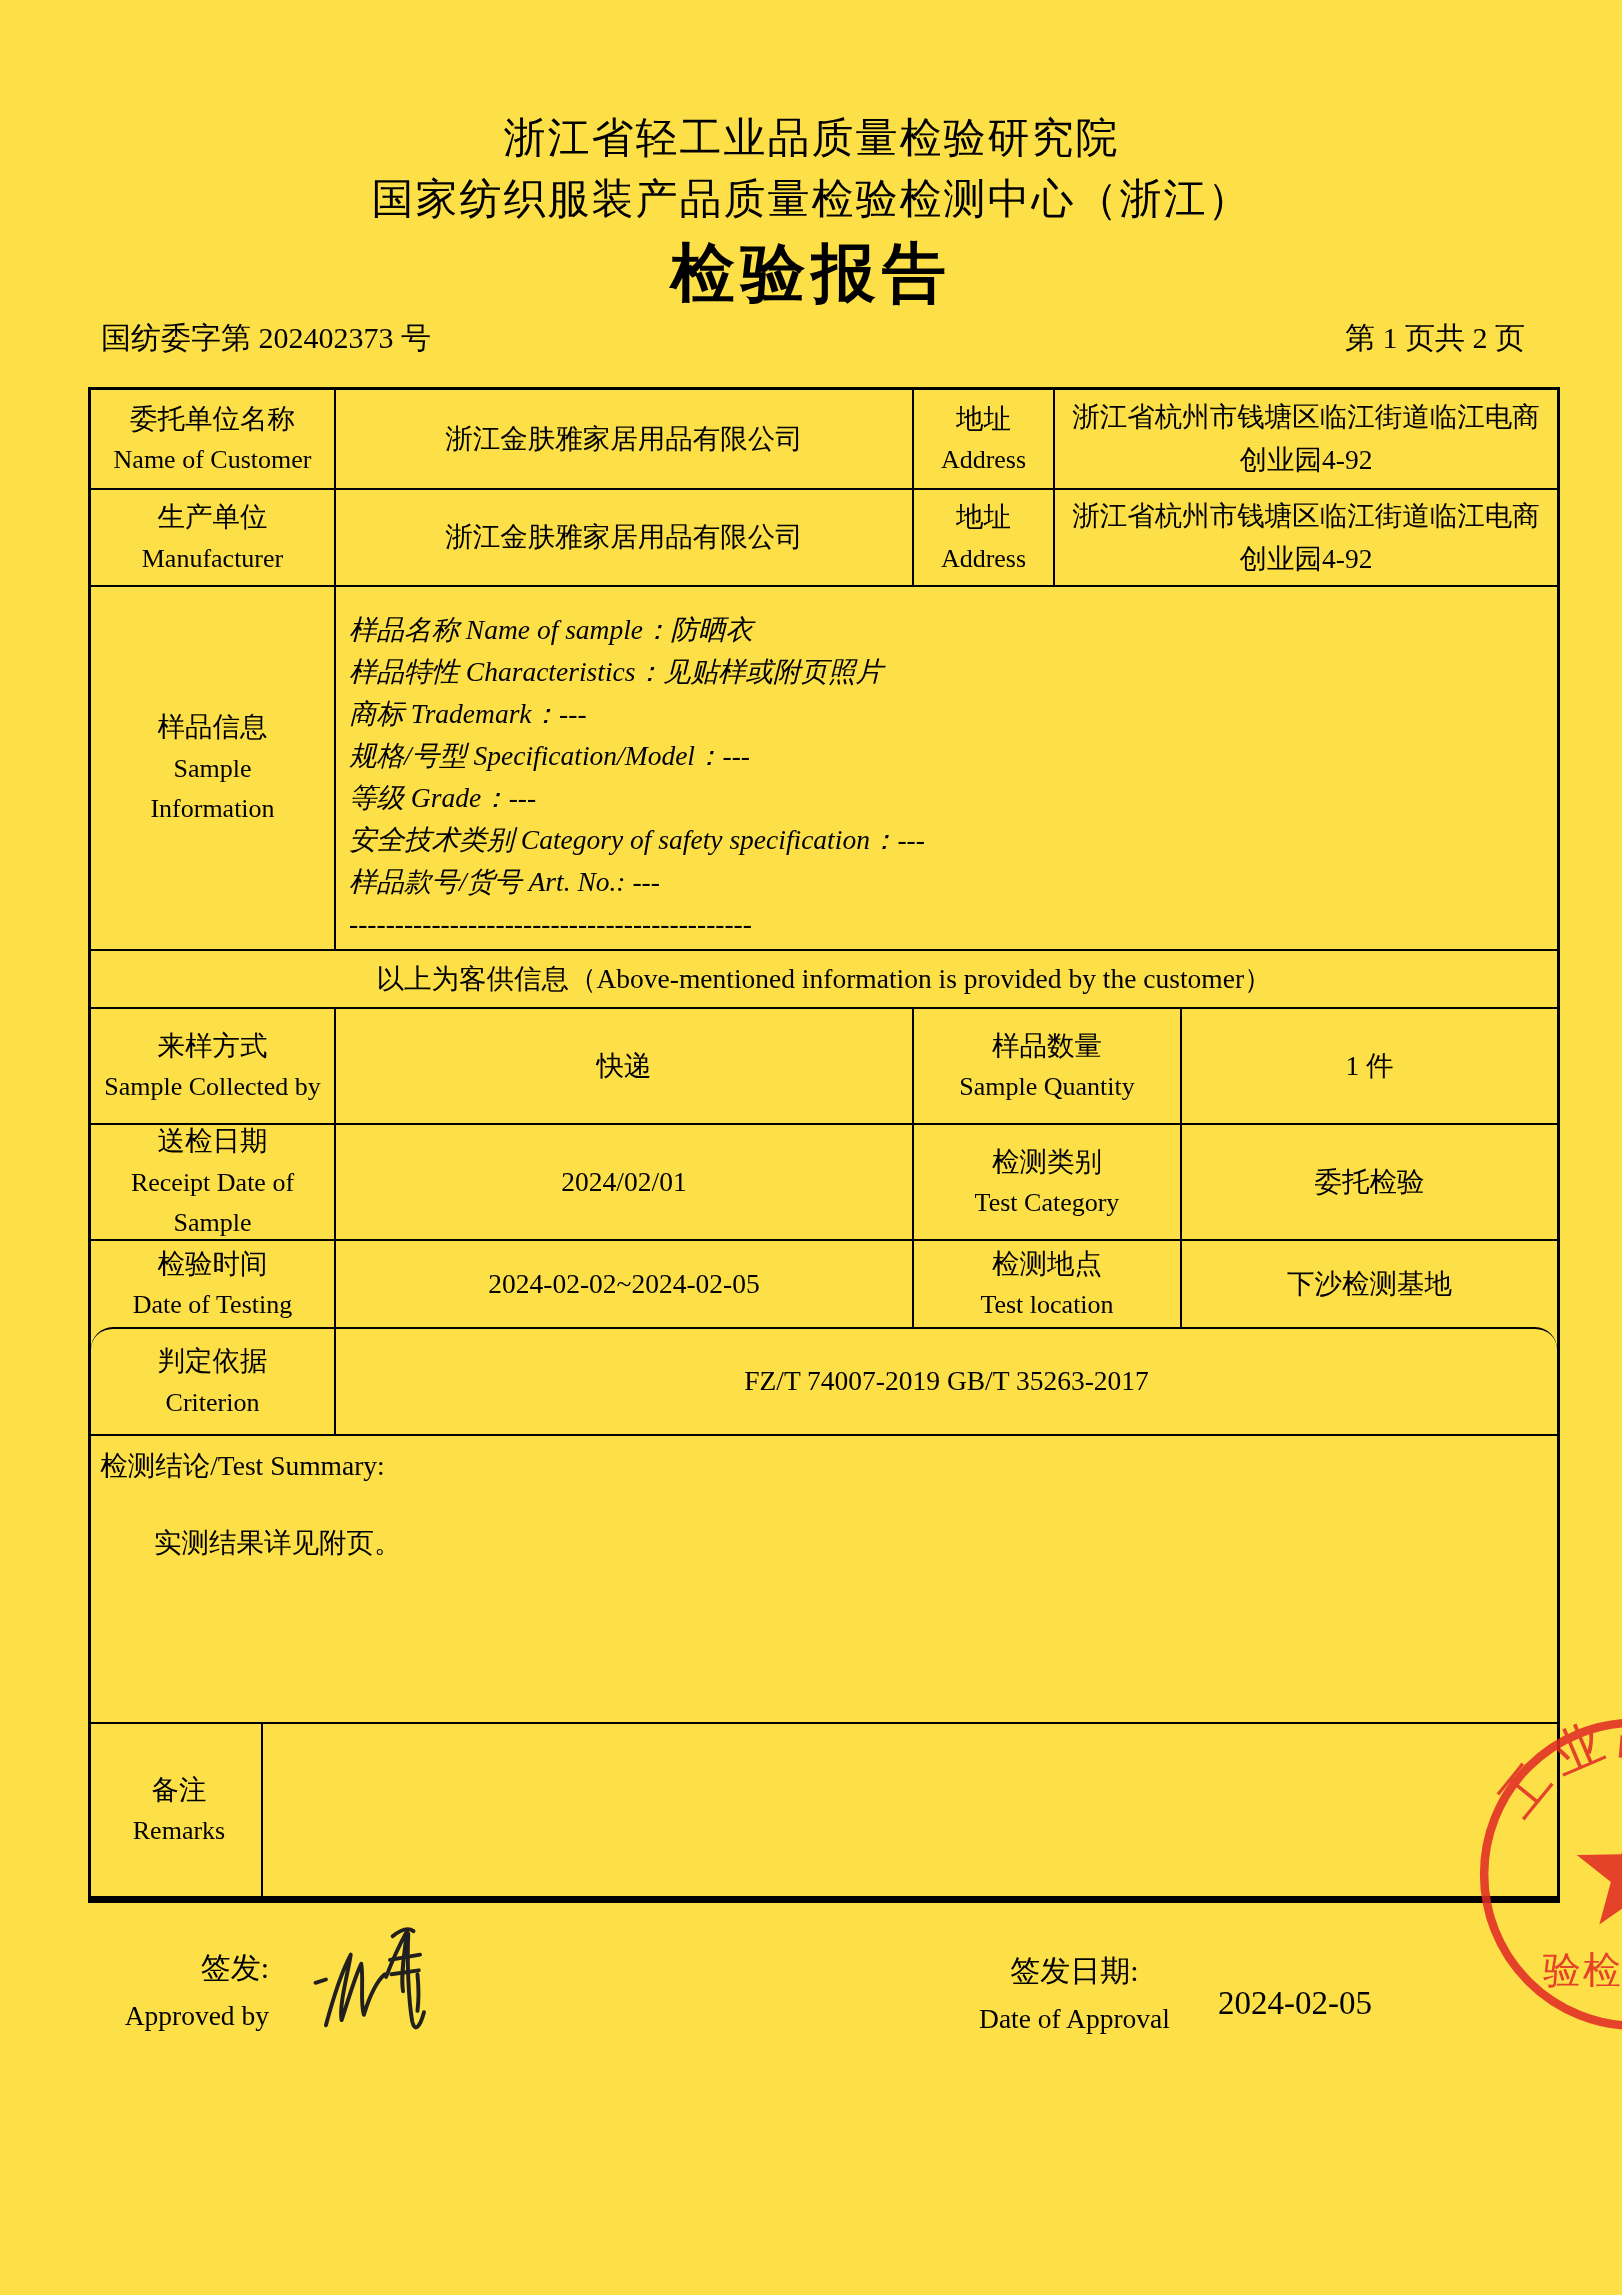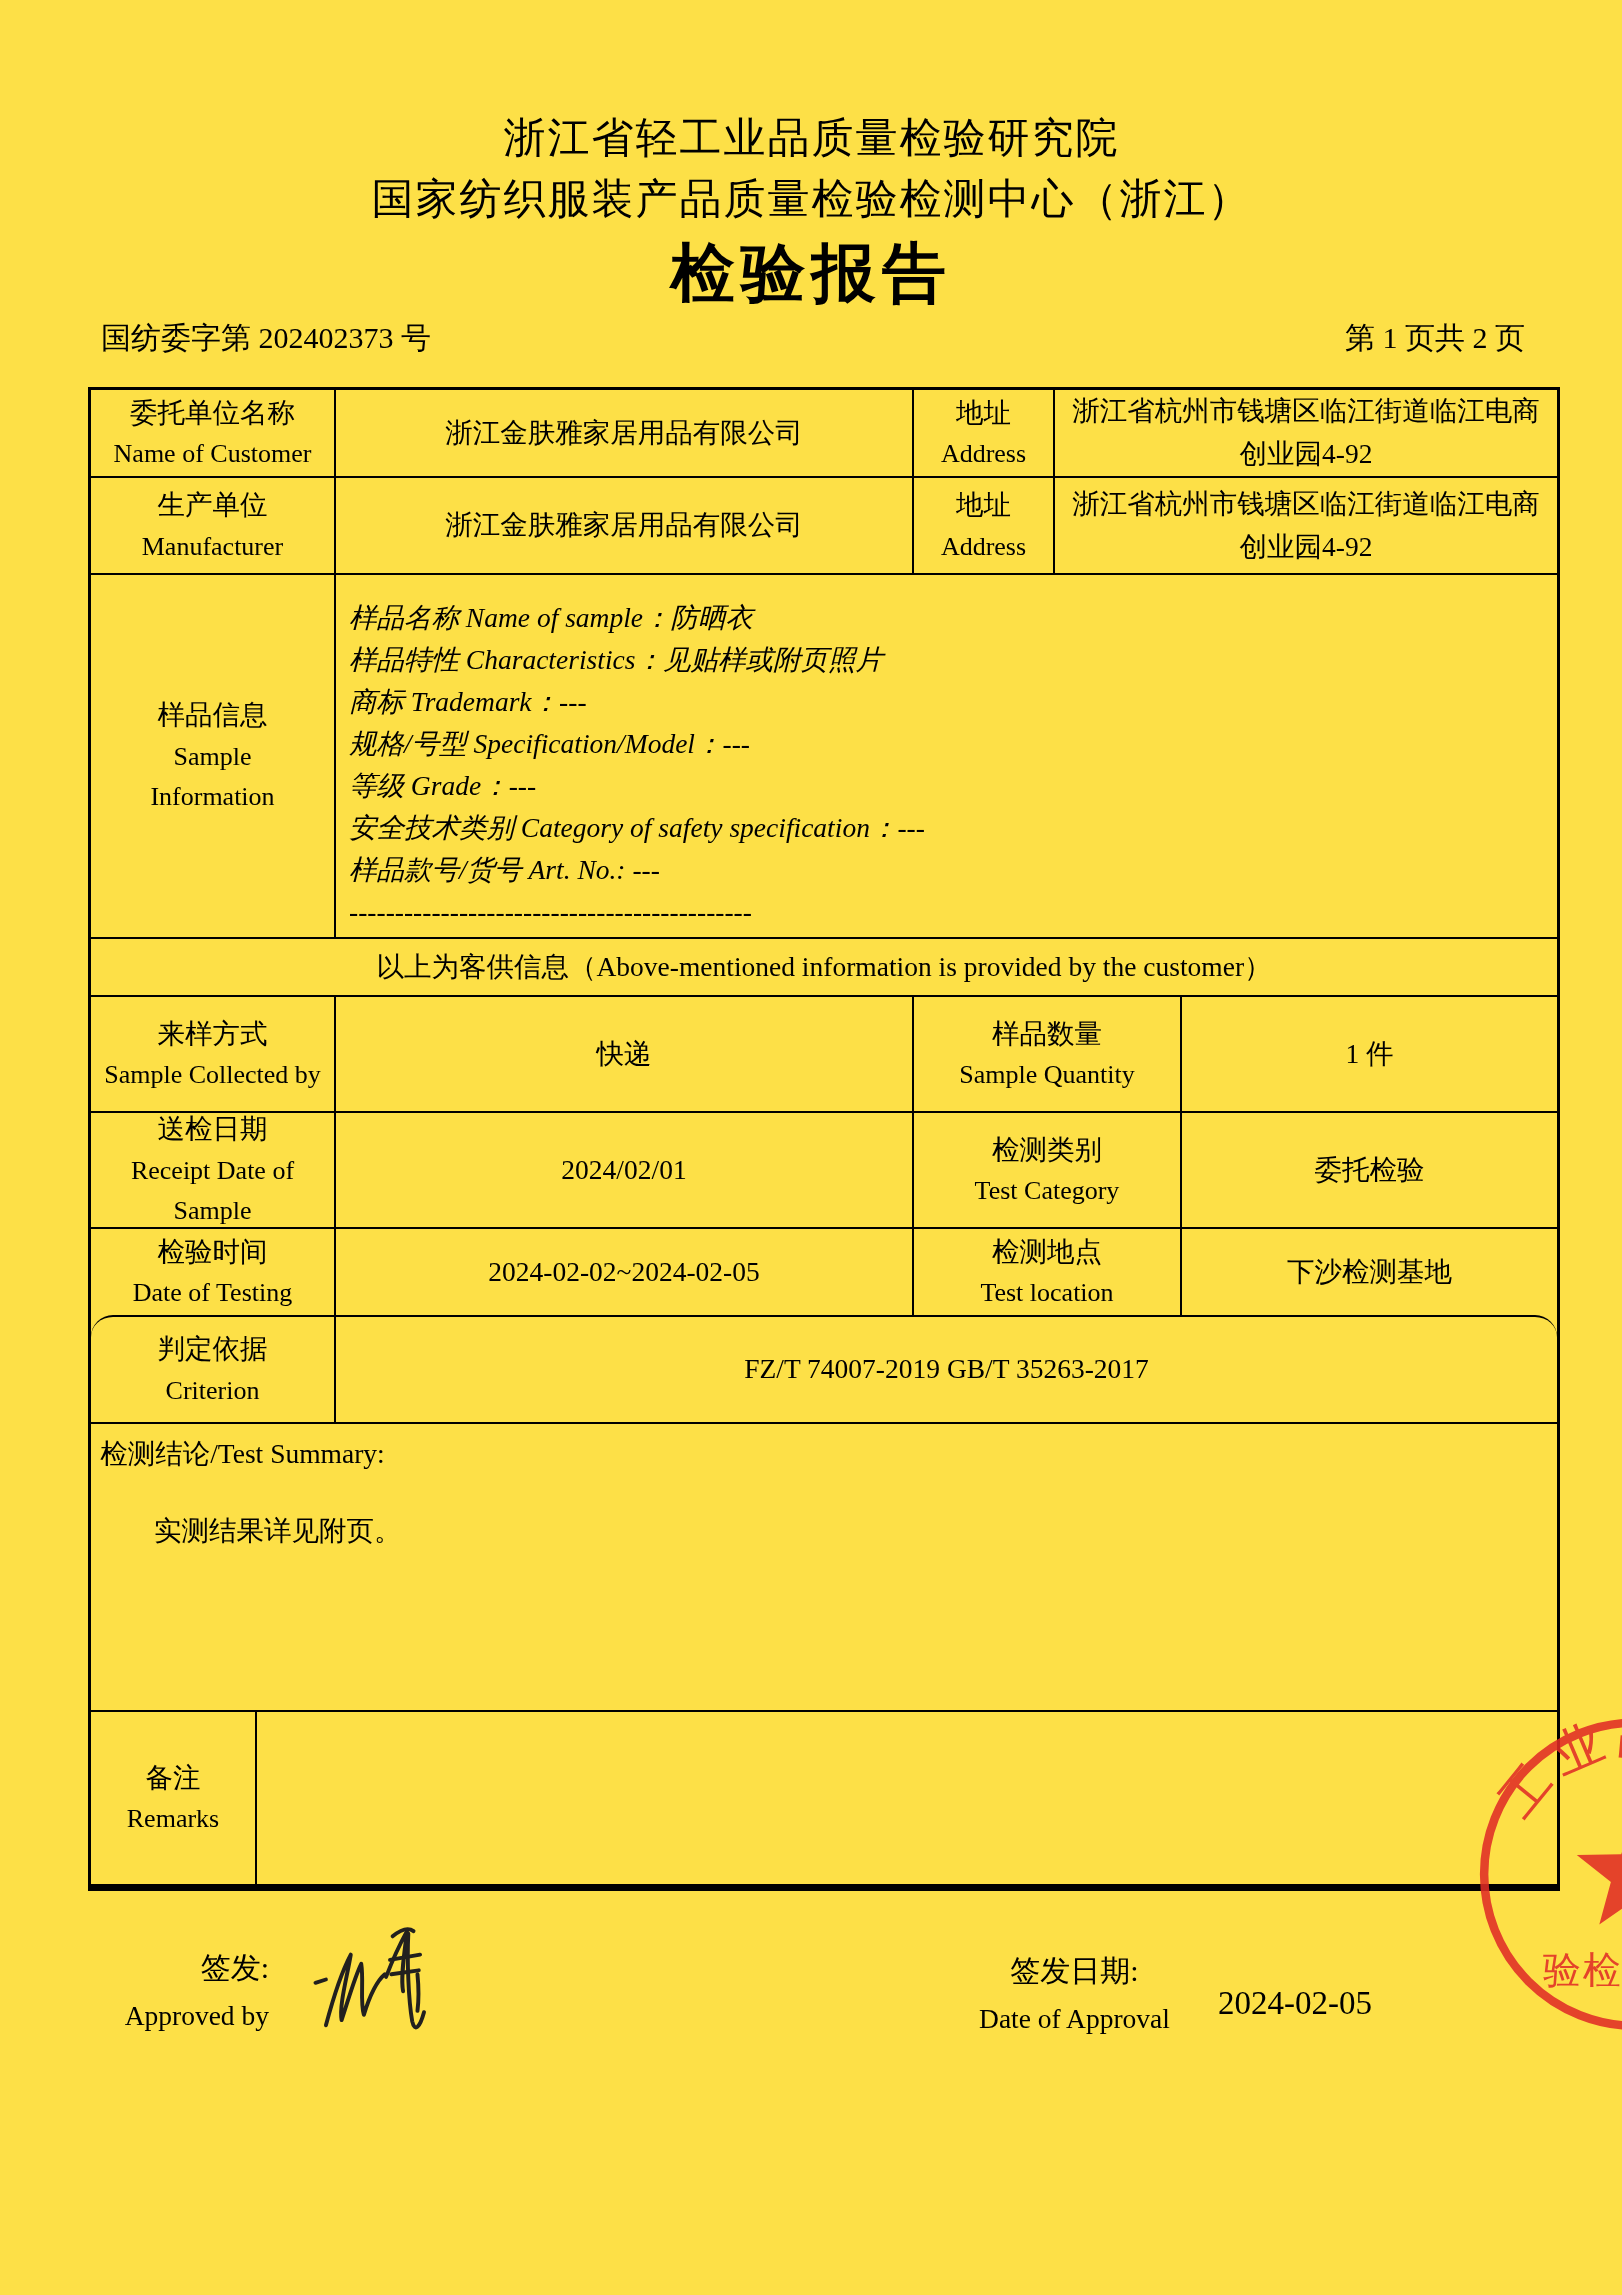--- a/index.html
+++ b/index.html
@@ -36,29 +36,29 @@
   .cell.vline{border-left:2px solid #000;}
   .cn{font-size:27.5px;}
   .en{font-size:26px;}
   .val{font-size:27.5px;}
   .wA{width:243px;flex:none;}
   .wB{width:578px;flex:none;}
   .wC215{width:141px;flex:none;}
   .wC410{width:268px;flex:none;}
   .wRest{flex:1;}
   .wRemark{width:164px;flex:none;}
-  .h150{height:86px;}
+  .h150{height:98px;}
   .h148{height:97px;}
   .h556{height:364px;}
   .h88{height:58px;}
   .h178{height:116px;}
   .h135{height:88px;}
   .h164{height:107px;border-radius:22px;}
   .h440{height:288px;}
-  .h266{height:174px;}
+  .h266{height:174px;padding-left:6px;}
   .sample-lines{align-items:flex-start;text-align:left;justify-content:flex-start;
     padding:22px 6.5px 6.5px 13px;font-style:italic;}
   .sample-lines div{font-size:27.5px;line-height:42px;white-space:nowrap;}
   .note-cell{font-size:27.5px;}
   .summary-row{display:block;border-top:2.6px solid #000;box-sizing:border-box;
     text-align:left;}
   .summary-label{font-size:27.5px;margin:11.8px 0 0 9.2px;}
   .summary-content{font-size:27.5px;margin:41px 0 0 63px;}
   
   .sign-block{position:absolute;left:66px;top:1942px;width:203px;

